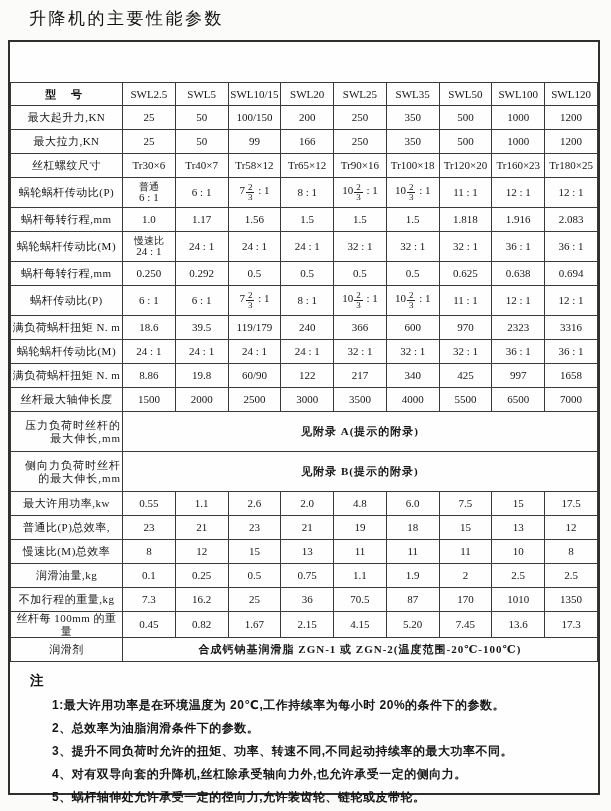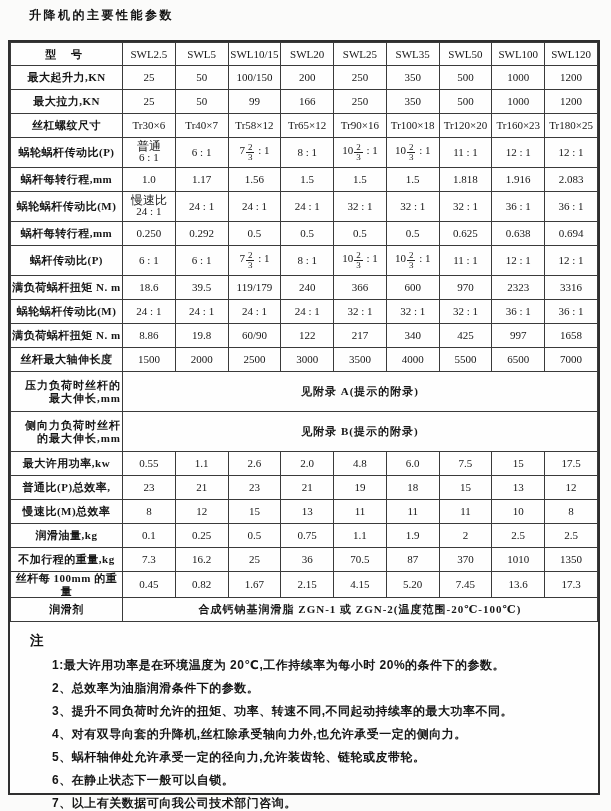--- a/index.html
+++ b/index.html
@@ -6,66 +6,66 @@
   body{
     width:611px;height:811px;
     background:#fbfbfa;
     font-family:"Liberation Sans","DejaVu Sans",sans-serif;
     color:#1c1c1c;
     position:relative;
     -webkit-font-smoothing:antialiased;
   }
   .page-title{
     position:absolute;left:29px;top:7px;
-    font-size:12px;font-weight:bold;letter-spacing:2.5px;
+    font-size:17px;font-weight:normal;letter-spacing:2.5px;
     color:#111;
   }
   .outer-box{
     position:absolute;left:8px;top:40px;width:592px;height:755px;
     border:2px solid #2f2f2f;
     background:#fefefe;
     box-sizing:border-box;
     display:flex;flex-direction:column;
   }
   table.params{
-    border-collapse:collapse;table-layout:fixed;width:100%;
+    border-collapse:collapse;table-layout:fixed;width:100%;margin-top:40px;
   }
   table.params col.c-label{width:112px;}
   table.params td{
     border:1.5px solid #3a3a3a;
     padding:0 1px;
     text-align:center;
     font-family:"Liberation Serif","DejaVu Serif",serif;
     font-size:11px;
     color:#161616;
     overflow:hidden;
     line-height:1.15;
   }
   table.params tr{height:24px;}
   table.params tr.hdr{height:23px;}
   table.params tr.tall{height:30px;}
   table.params tr.two-line{height:40px;}
   td.label-cell{
     font-family:"Liberation Sans","DejaVu Sans",sans-serif;
-    font-weight:bold;font-size:11.5px;letter-spacing:0.5px;
+    font-weight:normal;font-size:11.5px;letter-spacing:0.5px;
     color:#111;
   }
   tr.two-line td.label-cell{text-align:right;padding-left:4px;letter-spacing:1px;}
   td.model-cell{font-size:11.5px;}
   td.type-label{
     font-family:"Liberation Sans","DejaVu Sans",sans-serif;
     font-weight:bold;font-size:12.5px;letter-spacing:6px;color:#111;
   }
   td.merged-cell{
     font-family:"Liberation Sans","DejaVu Sans",sans-serif;
     font-weight:bold;font-size:12px;letter-spacing:1px;color:#111;
   }
   .small-note{
-    display:block;font-size:12px;line-height:8px;padding-top:2px;
-    font-family:Liberation Mono, monospace;
+    display:block;font-size:10px;line-height:8px;padding-top:2px;
+    font-family:Liberation Sans, sans-serif;
   }
   .frac{
     display:inline-block;vertical-align:-7px;text-align:center;
     font-size:9px;line-height:9.5px;margin:0 1px;
   }
   .frac .num{display:block;padding:0 2px;}
   .frac .den{display:block;border-top:1px solid #222;padding:0 2px;}
   .notes-section{
     flex:1;padding:10px 10px 0 20px;box-sizing:border-box;
   }
@@ -313,21 +313,21 @@
           <td>2.5</td>
         </tr>
         <tr>
           <td class="label-cell">不加行程的重量,kg</td>
           <td>7.3</td>
           <td>16.2</td>
           <td>25</td>
           <td>36</td>
           <td>70.5</td>
           <td>87</td>
-          <td>370</td>
+          <td>170</td>
           <td>1010</td>
           <td>1350</td>
         </tr>
         <tr>
           <td class="label-cell">丝杆每 100mm 的重量</td>
           <td>0.45</td>
           <td>0.82</td>
           <td>1.67</td>
           <td>2.15</td>
           <td>4.15</td>

